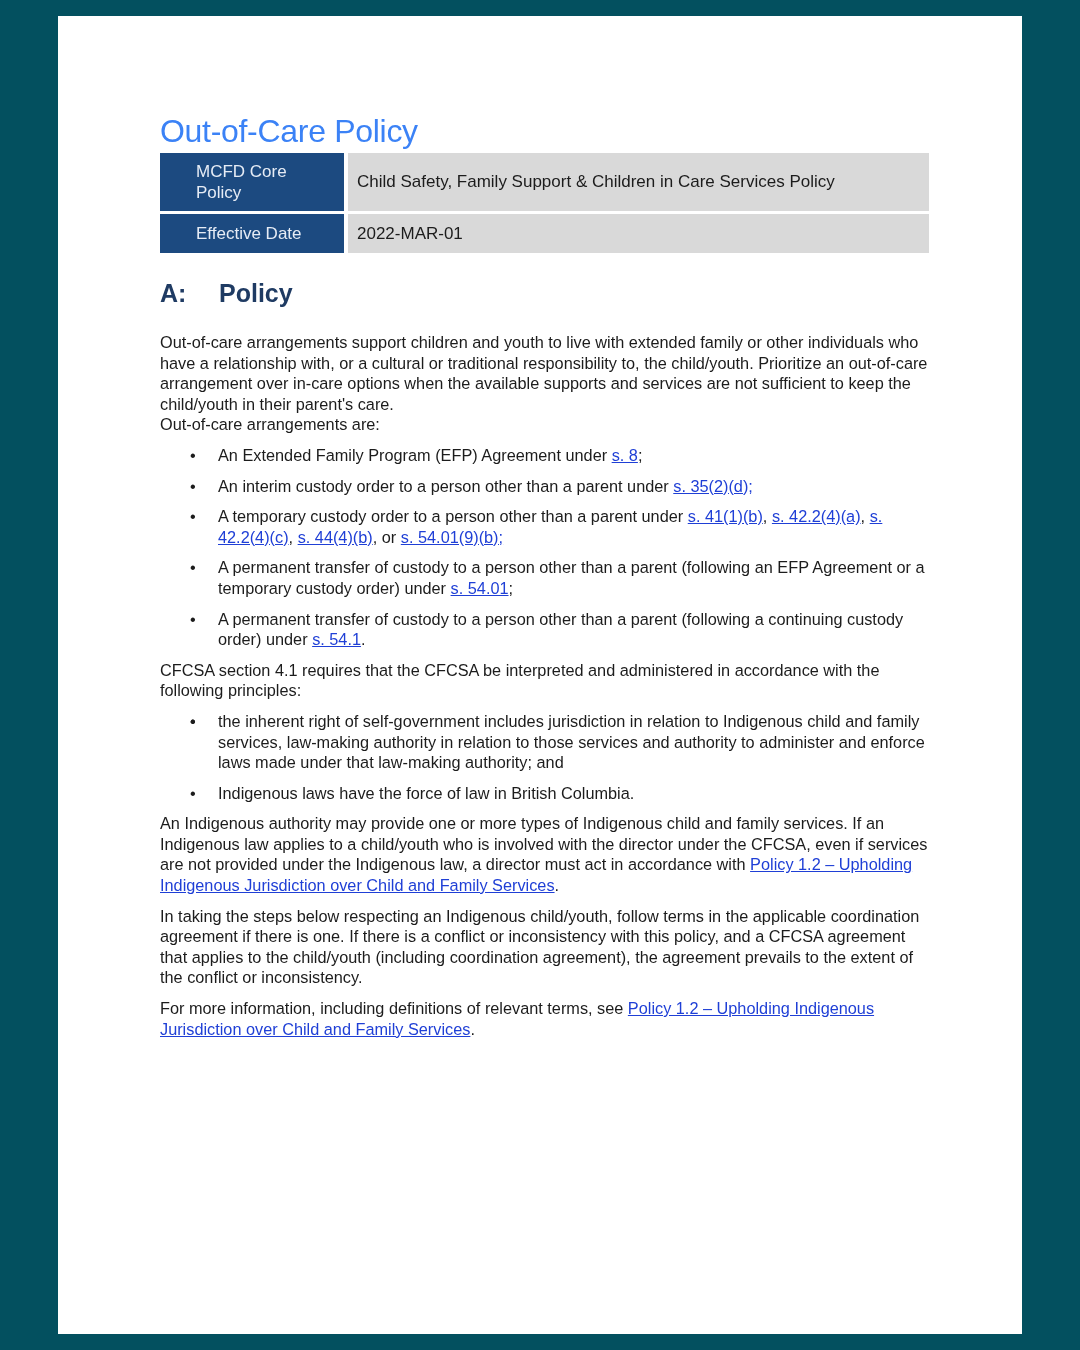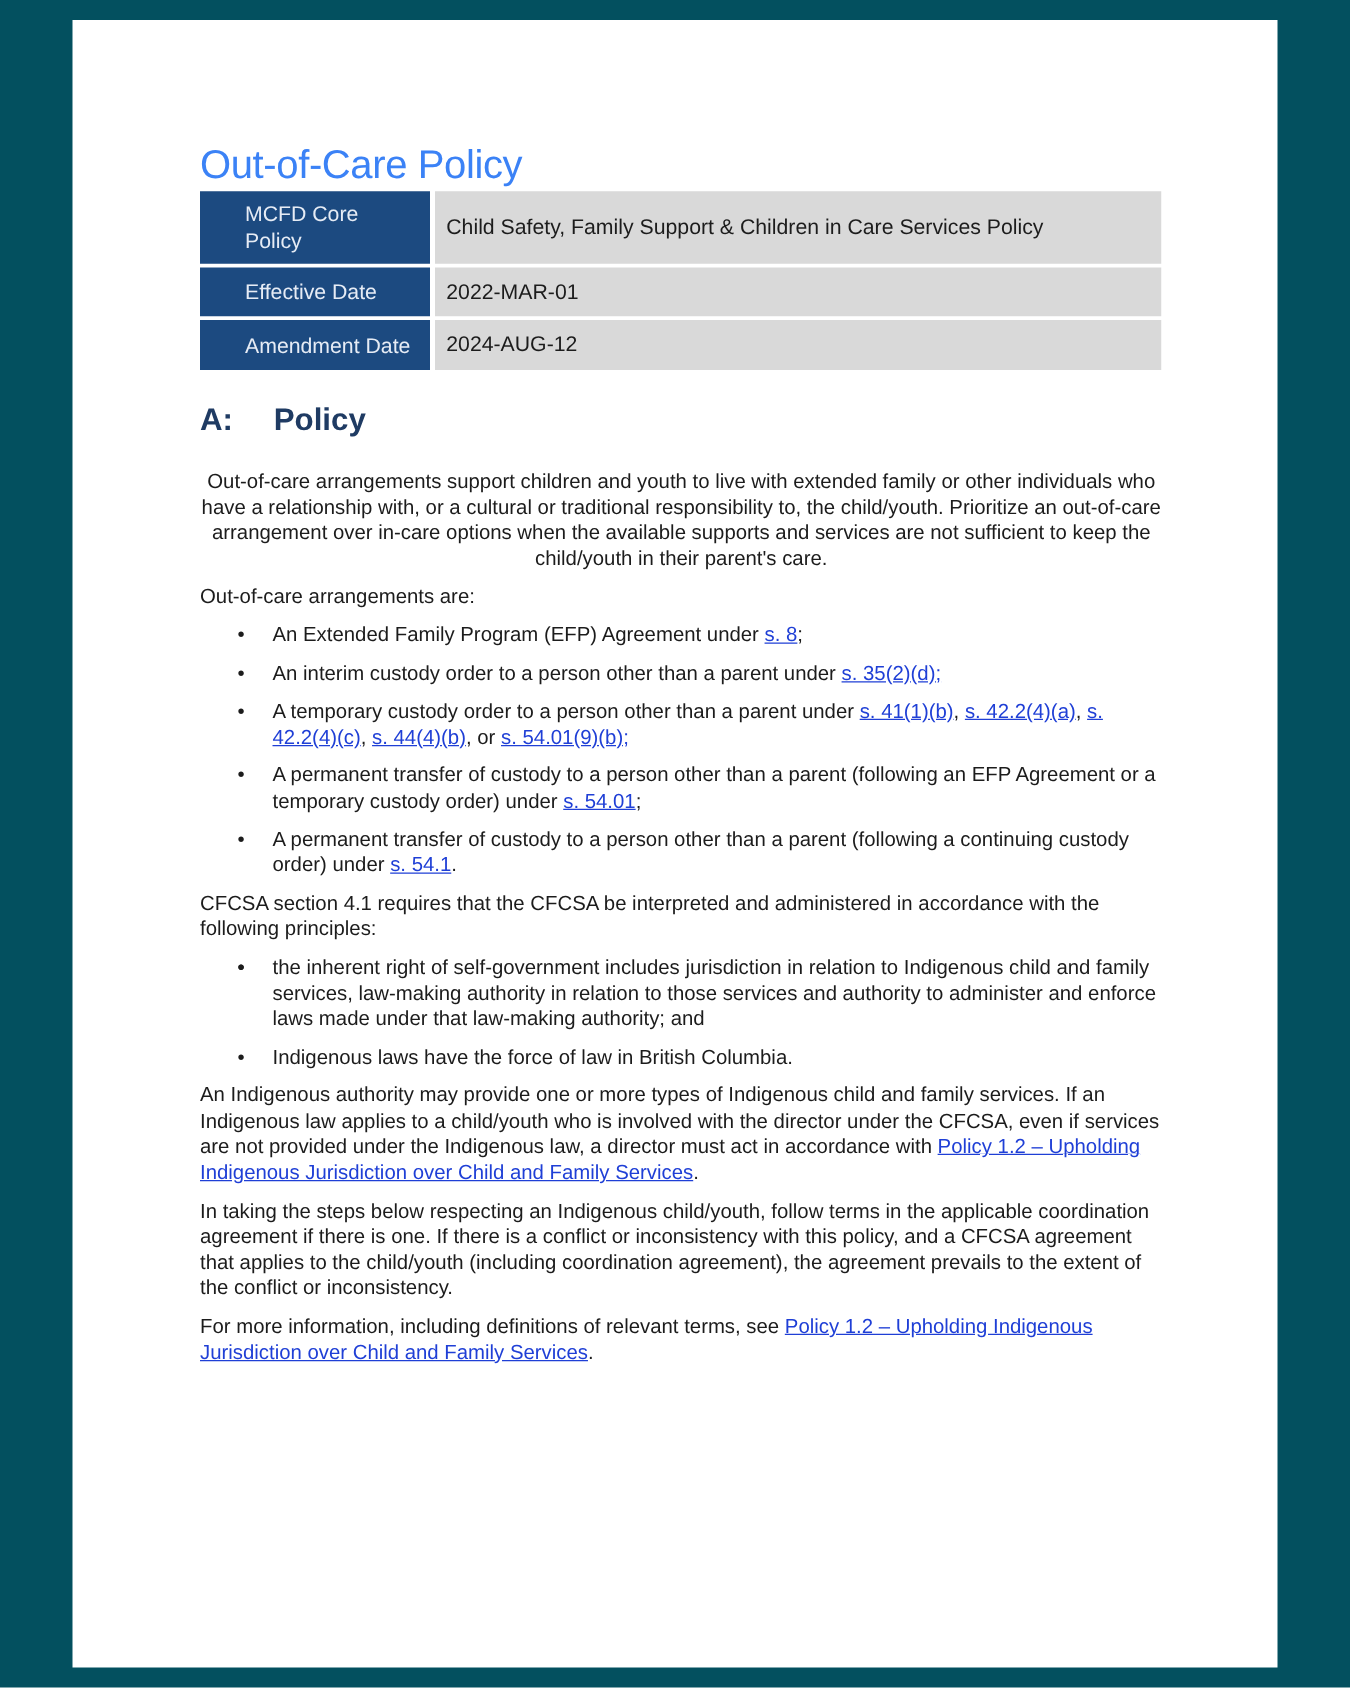--- a/index.html
+++ b/index.html
@@ -66,22 +66,22 @@
     line-height:30px;
     display:flex;
   }
   .section-head .num { width:59px; }
 
   p {
     font-size:16.3px;
     line-height:20.6px;
     margin:0;
   }
-  .p1 { margin-top:24px;text-align:center; }
-  .p2 { margin-top:10px; }
+  .p1 { margin-top:24px; }
+  .p2 { }
   .gap { margin-top:10px; }
 
   ul.bullets {
     list-style:none;
     margin:0;
     padding:0;
   }
   ul.bullets li {
     position:relative;
     padding-left:58px;
@@ -108,24 +108,20 @@
 
     <table class="meta">
       <tbody>
           <tr class="r0">
         <td class="label">MCFD Core Policy</td>
         <td class="value">Child Safety, Family Support &amp; Children in Care Services Policy</td>
       </tr>
       <tr class="r1">
         <td class="label">Effective Date</td>
         <td class="value">2022-MAR-01</td>
-      </tr>
-      <tr class="r2">
-        <td class="label">Amendment Date</td>
-        <td class="value">2024-AUG-12</td>
       </tr>
     </tbody>
       </table>
 
     <h2 class="section-head">
       <span class="num">A:</span>
       <span>Policy</span>
     </h2>
 
     <p class="p1">Out-of-care arrangements support children and youth to live with extended family or other individuals who have a relationship with, or a cultural or traditional responsibility to, the child/youth.  Prioritize an out-of-care arrangement over in-care options when the available supports and services are not sufficient to keep the child/youth in their parent's care.</p>

